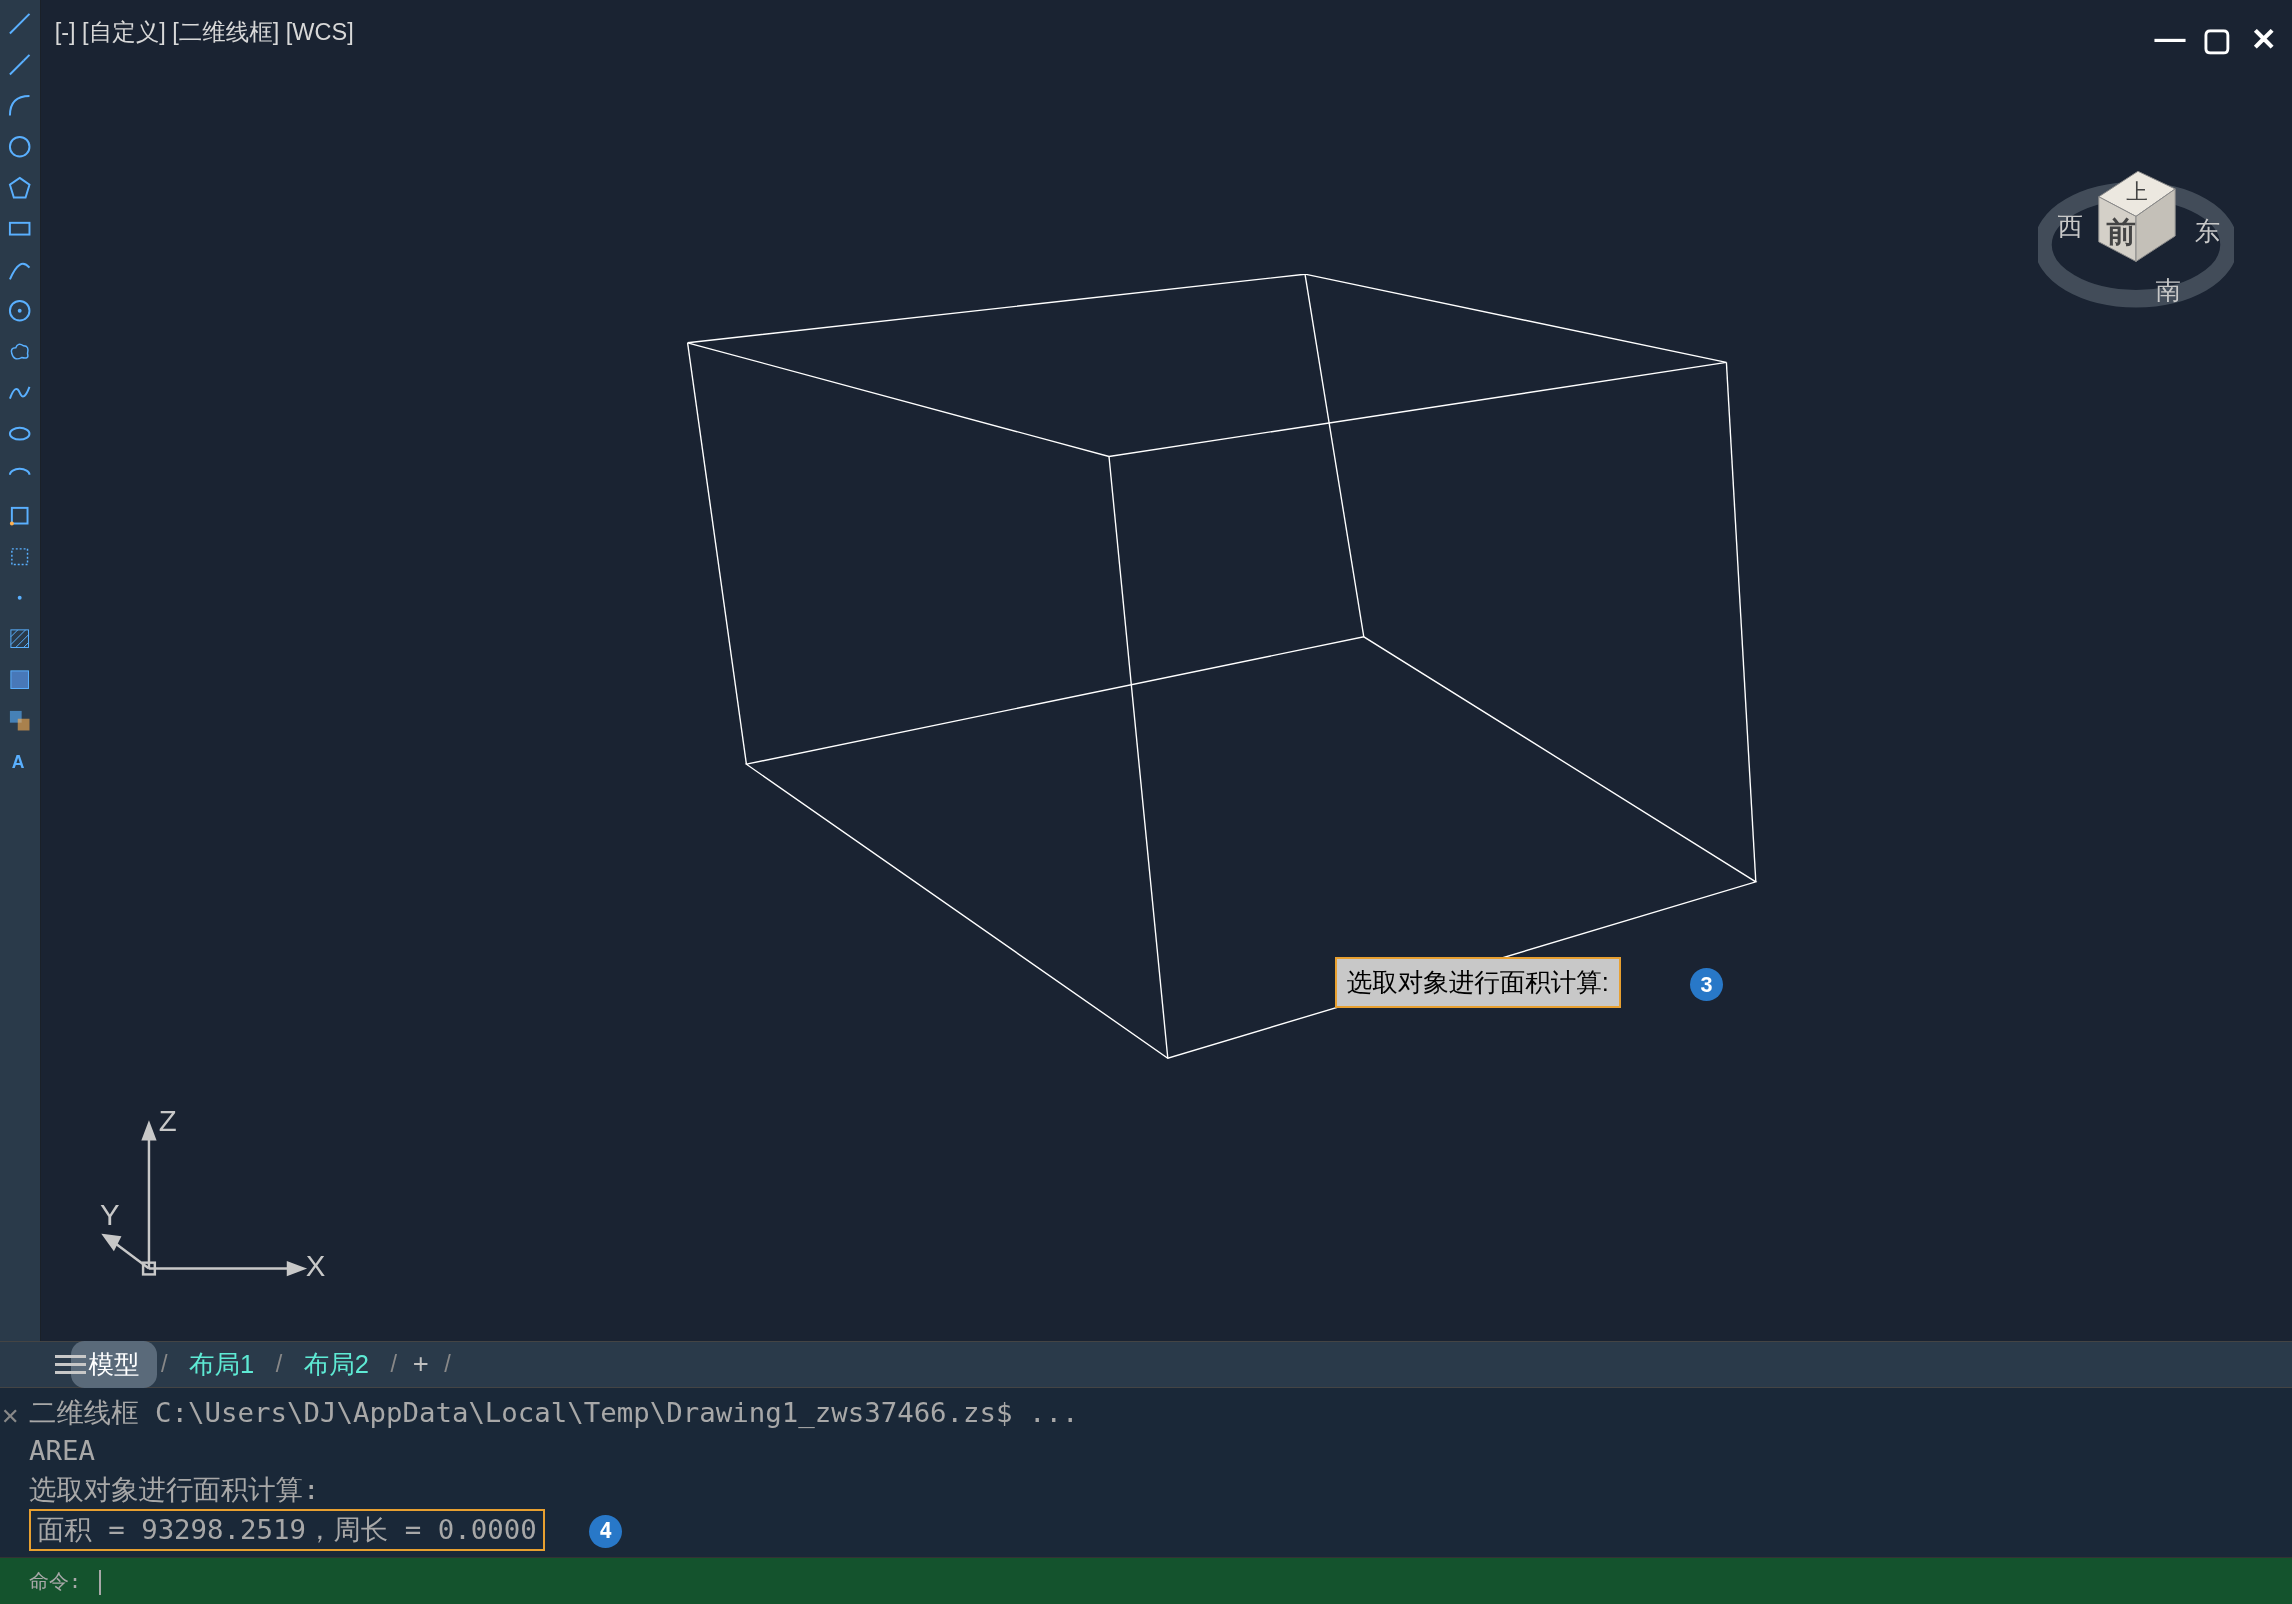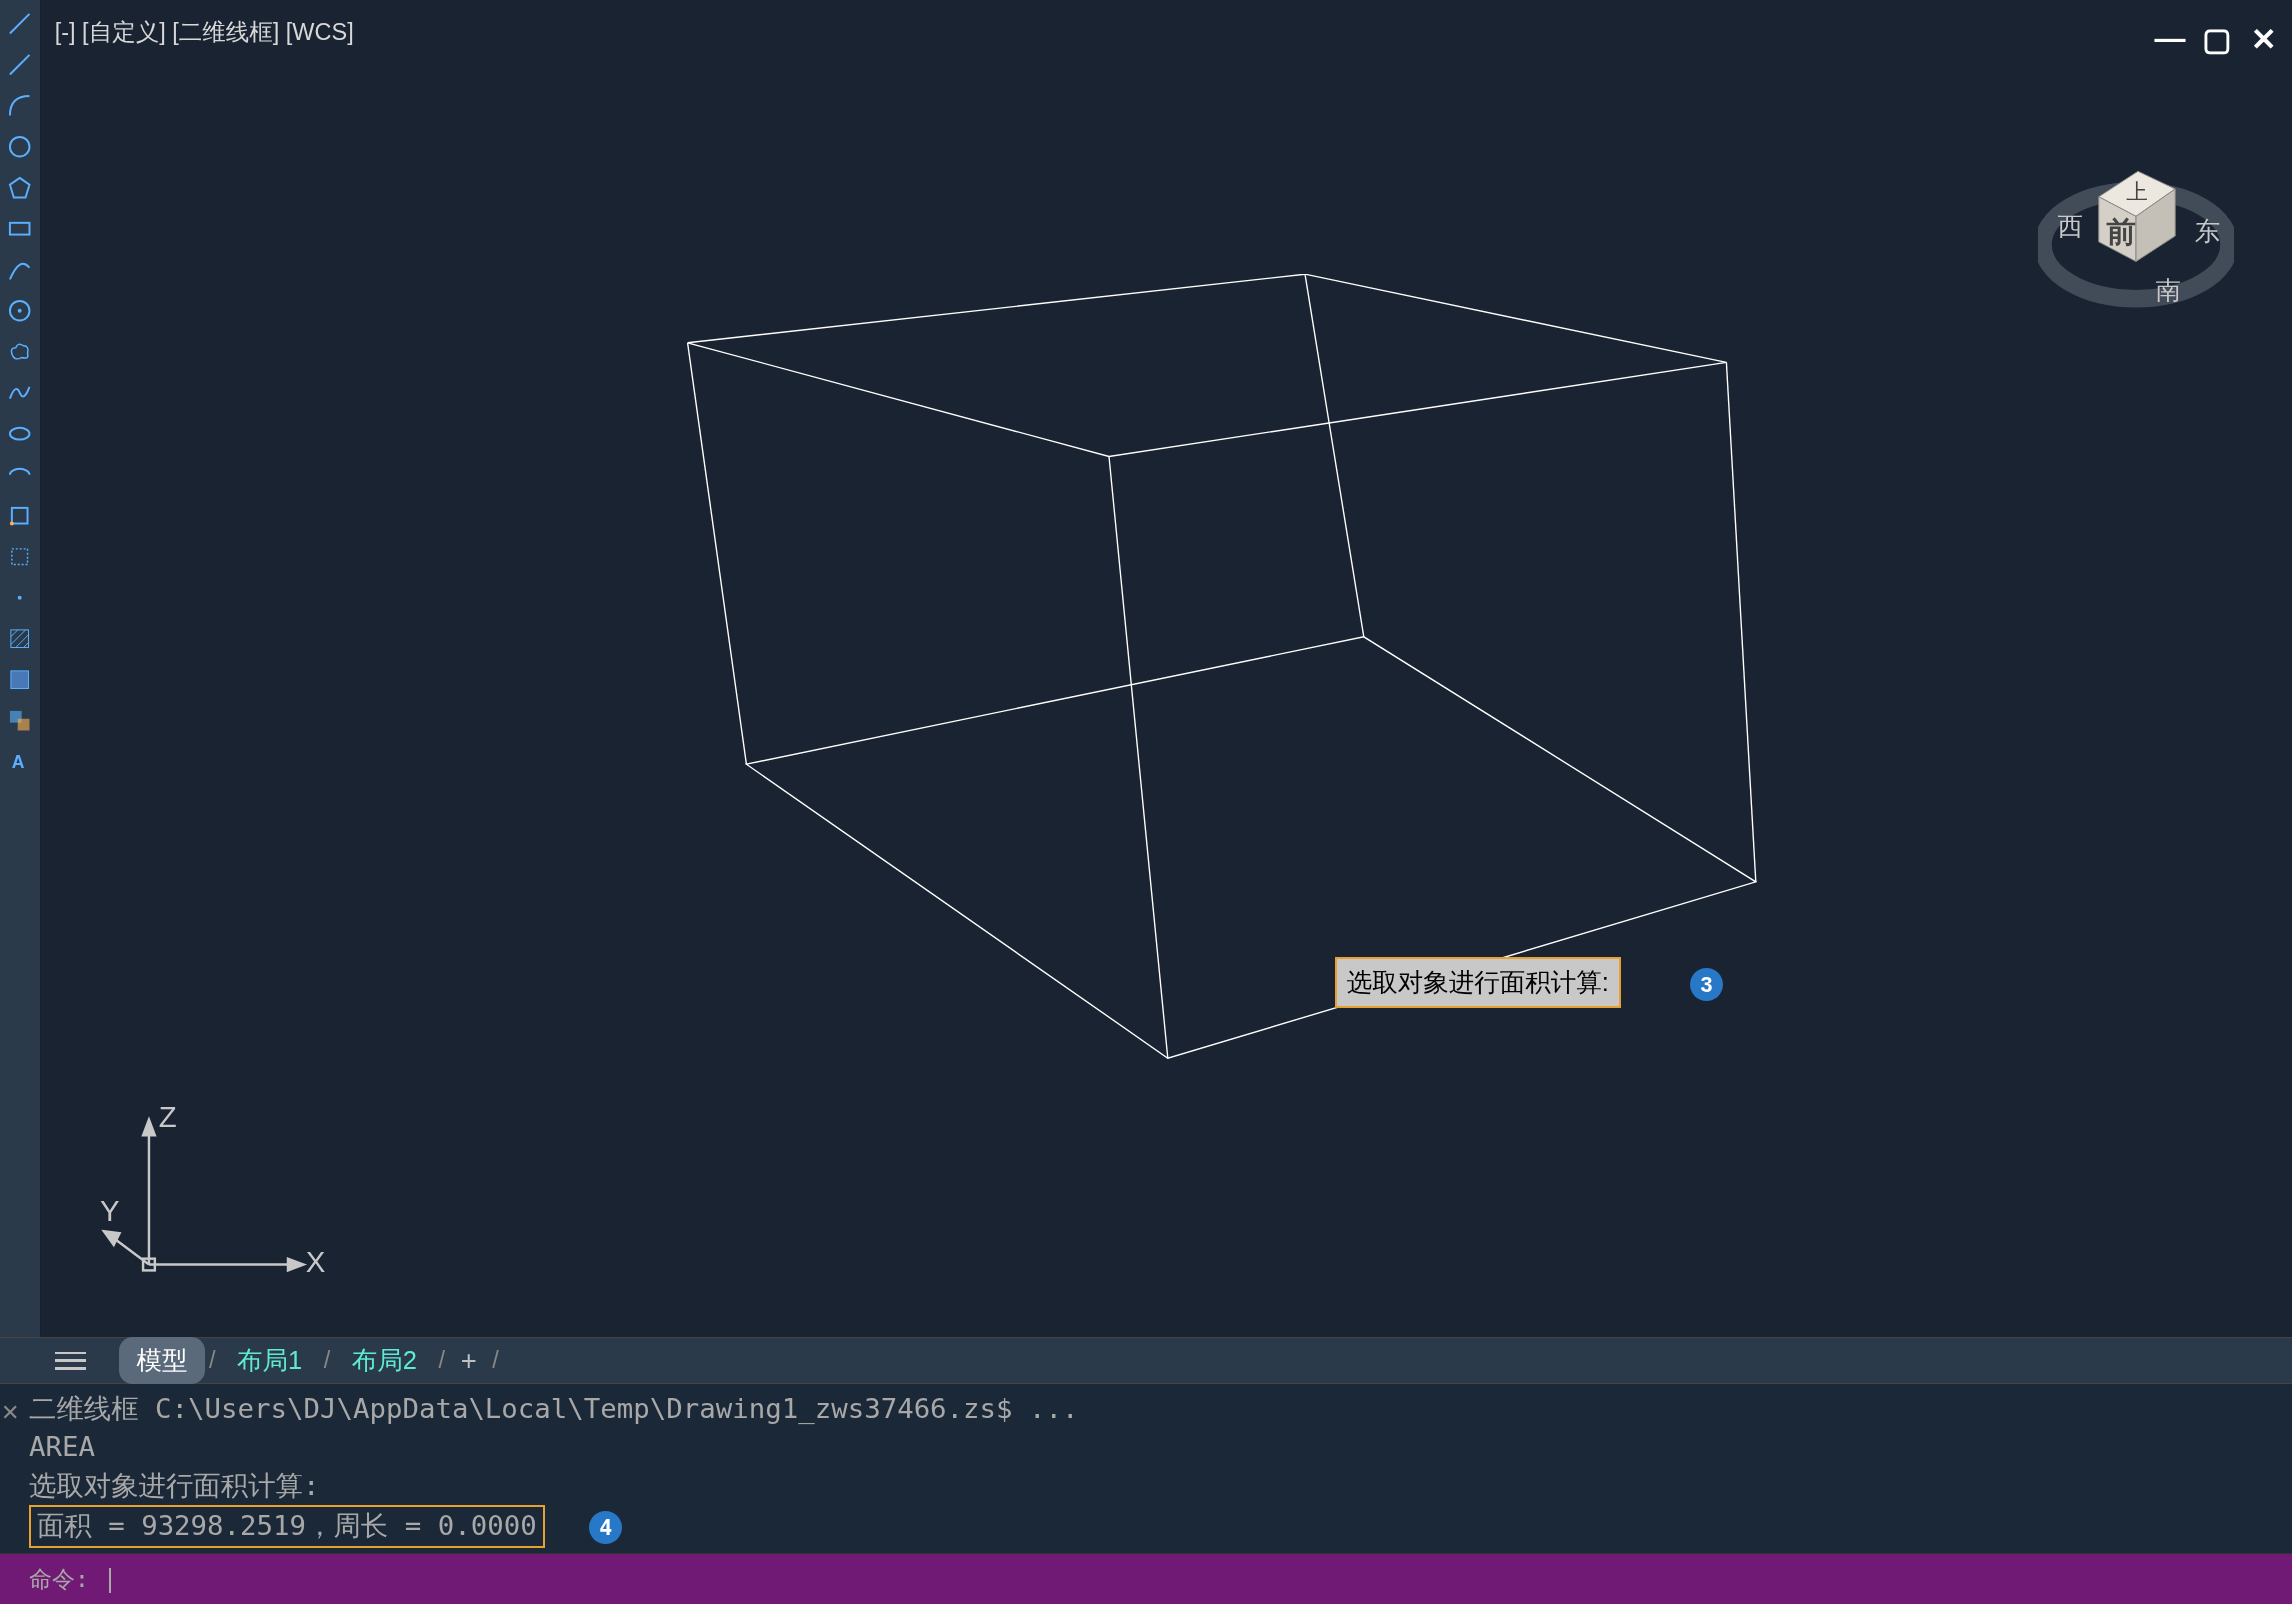--- a/index.html
+++ b/index.html
@@ -125,21 +125,21 @@
   left: 55px;
   width: 31px;
   height: 31px;
   display: flex;
   flex-direction: column;
   justify-content: space-around;
   padding: 3.9px 0;
   cursor: pointer;
 }
 .hamburger span { height: 2.9px; background: #c8c8c8; }
-.tabs-wrap { display: flex; align-items: center; margin-left: 76px; }
+.tabs-wrap { display: flex; align-items: center; margin-left: 28px; }
 .tab { padding: 5.9px 17.6px; font-size: 25.5px; color: #5eead4; cursor: pointer; }
 .tab.active { background: #5a6a7a; color: #fff; border-radius: 13.7px; }
 .tab-sep { color: #888; margin: 0 3.9px; font-size: 23.5px; }
 .tab-add { color: #c0c0c0; font-size: 27.4px; padding: 0 11.8px; cursor: pointer; }
 .command-history {
   background: #1a2838;
   padding: 5.9px 0 5.9px 29px;
   font-family: "Consolas", monospace;
   font-size: 27.4px;
   color: #a8a8a8;
@@ -153,24 +153,24 @@
   color: #888;
   font-size: 27.4px;
   cursor: pointer;
 }
 .hl-box {
   border: 2.9px solid #e8a030;
   padding: 0 5.9px;
   display: inline-block;
 }
 .command-input {
-  background: #701a75;
+  background: #14532d;
   padding: 9.8px 0 9.8px 29px;
   font-family: "Consolas", monospace;
-  font-size: 23px;
+  font-size: 20px;
   color: #a8a8a8;
   border-top: 1px solid #333;
 }
 .cmd-caret {
   display: inline-block;
   width: 2px;
   height: 25.5px;
   background: #a8a8a8;
   vertical-align: middle;
   margin-left: 5.9px;

